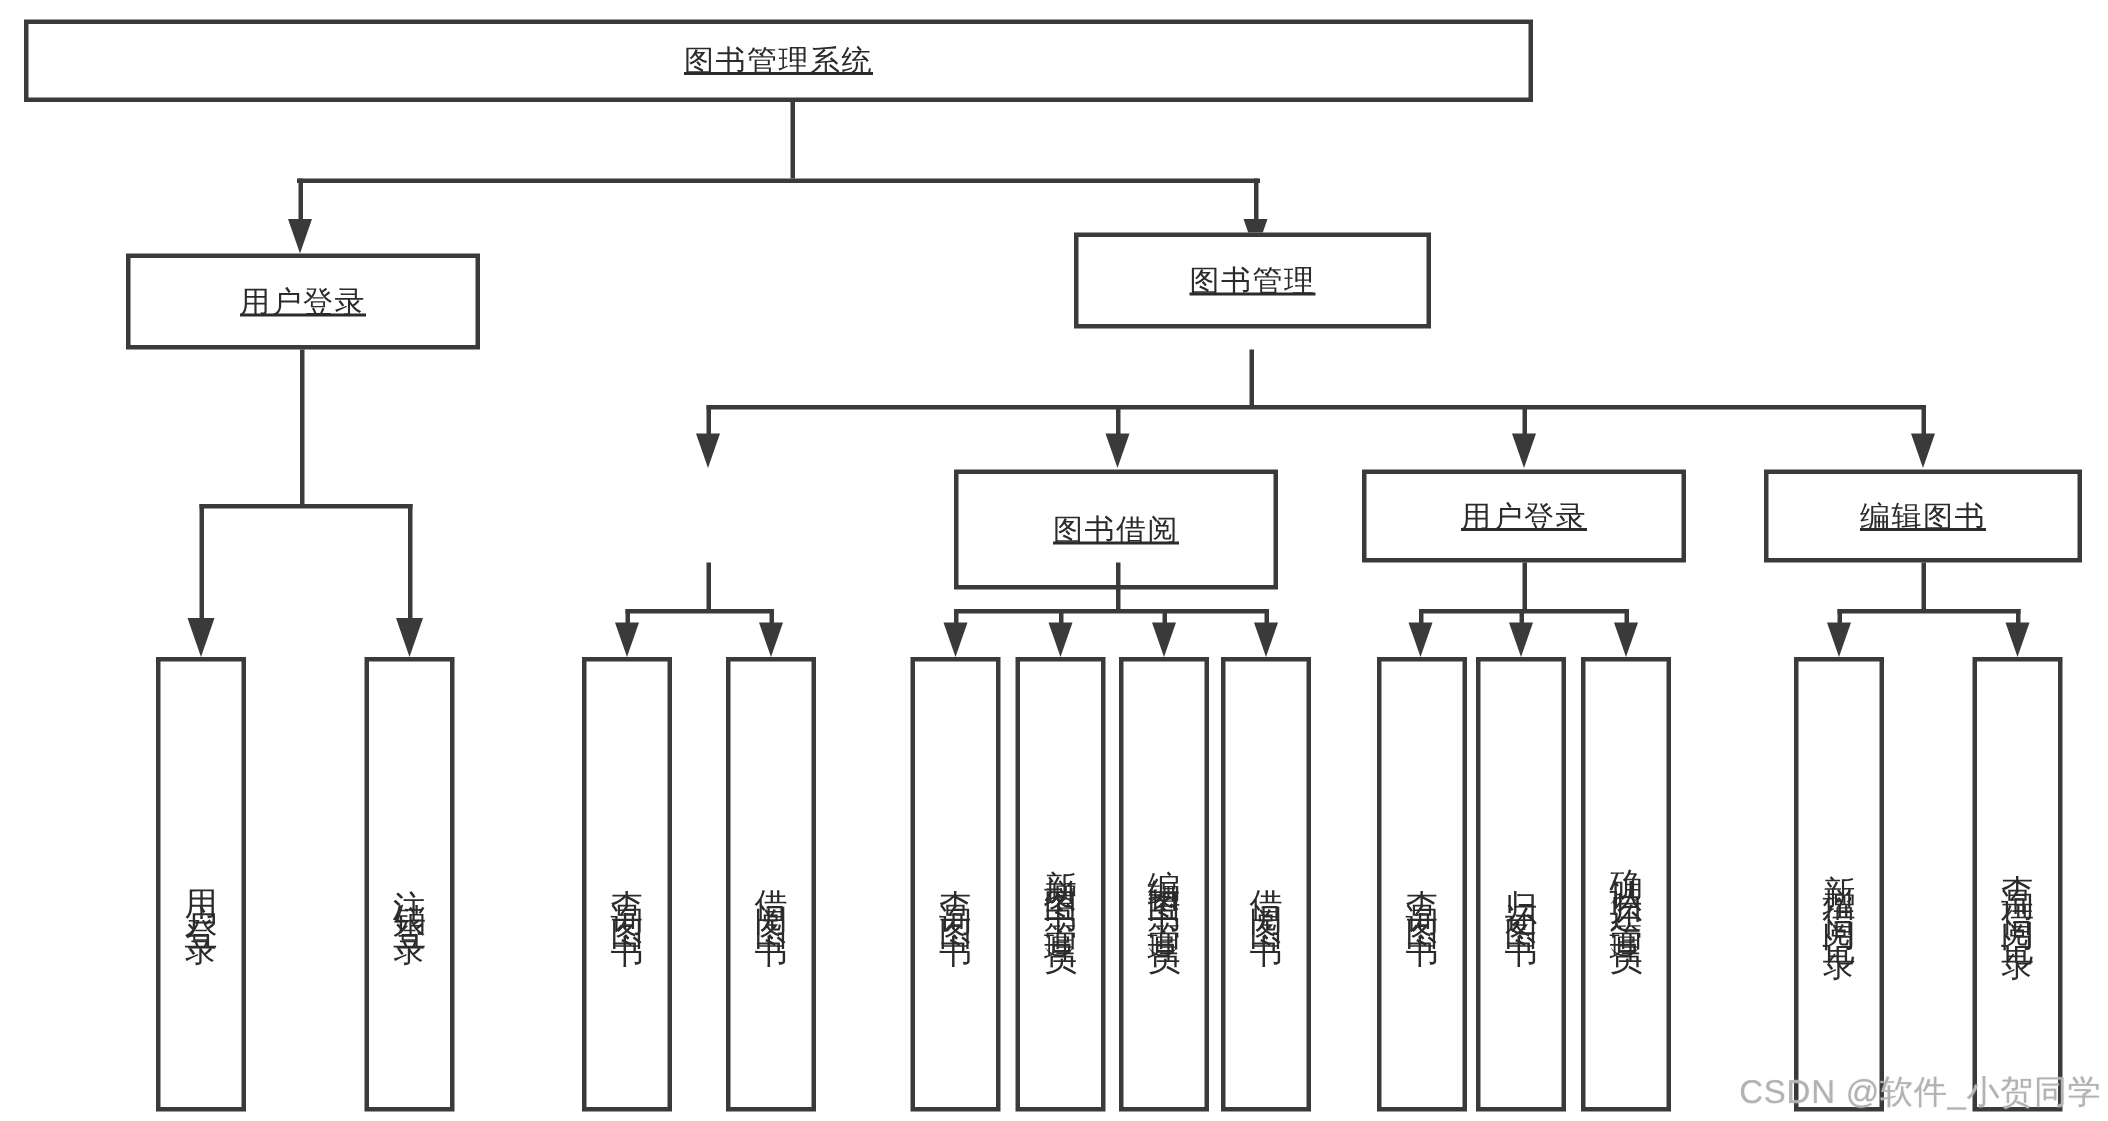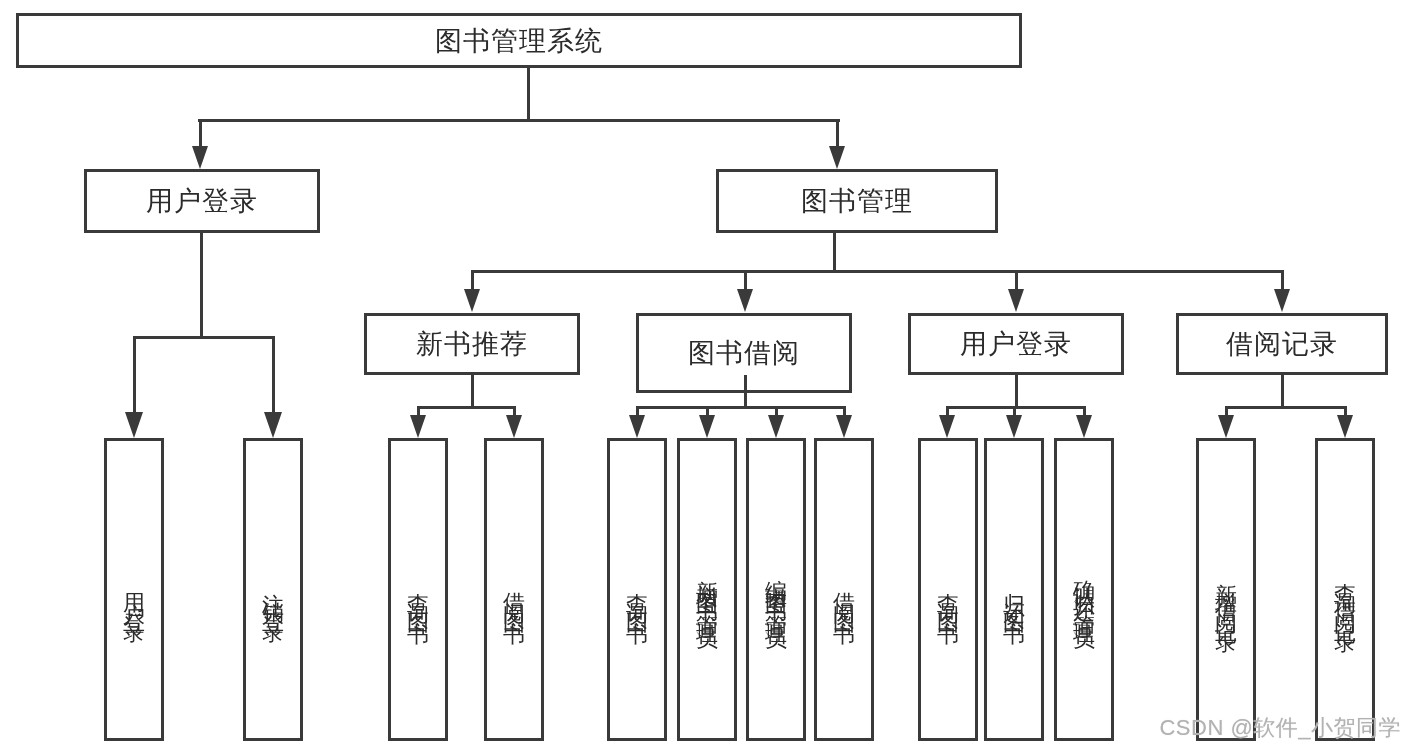--- a/index.html
+++ b/index.html
@@ -14,21 +14,21 @@
   .box {
     position: absolute;
     box-sizing: border-box;
     border: 3px solid #3a3a3a;
     background: #ffffff;
     color: #2b2b2b;
     display: flex;
     align-items: center;
     justify-content: center;
   }
-  .hbox { font-size: 27px; letter-spacing: 1px; white-space: nowrap; }
+  .hbox { font-size: 20px; letter-spacing: 1px; white-space: nowrap; text-decoration: underline; }
   .leaf {
     writing-mode: vertical-rl;
     text-orientation: mixed;
     font-size: 22px;
     letter-spacing: 10px;
     padding-top: 10px;
     width: 60px;
     top: 438px;
     height: 303px;
   }
@@ -69,21 +69,21 @@
   <div>
     <div class="line vline" style="left:527px; top:68px;  height:51px"></div>
     <div class="line hline" style="left:198px; top:119px; width:642px"></div>
     <div class="line vline" style="left:199px; top:119px; height:29px"></div>
     <div class="arrow" style="left:192px; top:146px"></div>
     <div class="line vline" style="left:836px; top:119px; height:29px"></div>
     <div class="arrow" style="left:829px; top:146px"></div>
   </div>
 
   <div class="box hbox" style="left:84px;  top:169px; width:236px; height:64px">用户登录</div>
-  <div class="box hbox" style="left:716px; top:169px; width:282px; height:64px">图书管理</div>
+  <div class="box hbox" style="left:716px; top:155px; width:238px; height:64px">图书管理</div>
 
   <div>
     <div class="line vline" style="left:200px; top:233px; height:103px"></div>
     <div class="line hline" style="left:133px; top:336px; width:142px"></div>
     <div class="line vline" style="left:133px; top:336px; height:80px"></div>
     <div class="arrow big" style="left:125px; top:412px"></div>
     <div class="line vline" style="left:272px; top:336px; height:80px"></div>
     <div class="arrow big" style="left:264px; top:412px"></div>
   </div>
 
@@ -93,24 +93,23 @@
     <div class="line vline" style="left:471px;  top:270px; height:22px"></div>
     <div class="arrow" style="left:464px;  top:289px"></div>
     <div class="line vline" style="left:744px;  top:270px; height:22px"></div>
     <div class="arrow" style="left:737px;  top:289px"></div>
     <div class="line vline" style="left:1015px; top:270px; height:22px"></div>
     <div class="arrow" style="left:1008px; top:289px"></div>
     <div class="line vline" style="left:1281px; top:270px; height:22px"></div>
     <div class="arrow" style="left:1274px; top:289px"></div>
   </div>
 
-  <div class="box hbox" style="left:364px;  top:313px; width:216px; height:62px">新书推荐</div>
   <div class="box hbox" style="left:636px;  top:313px; width:216px; height:80px">图书借阅</div>
   <div class="box hbox" style="left:908px;  top:313px; width:216px; height:62px">用户登录</div>
-  <div class="box hbox" style="left:1176px; top:313px; width:212px; height:62px">借阅记录</div>
+  <div class="box hbox" style="left:1176px; top:313px; width:212px; height:62px">编辑图书</div>
 
   <div>
     <div class="line vline" style="left:471px; top:375px; height:33px"></div>
     <div class="line hline" style="left:417px; top:406px; width:99px"></div>
     <div class="line vline" style="left:417px; top:406px; height:12px"></div>
     <div class="arrow" style="left:410px; top:415px"></div>
     <div class="line vline" style="left:513px; top:406px; height:12px"></div>
     <div class="arrow" style="left:506px; top:415px"></div>
   </div>
 

